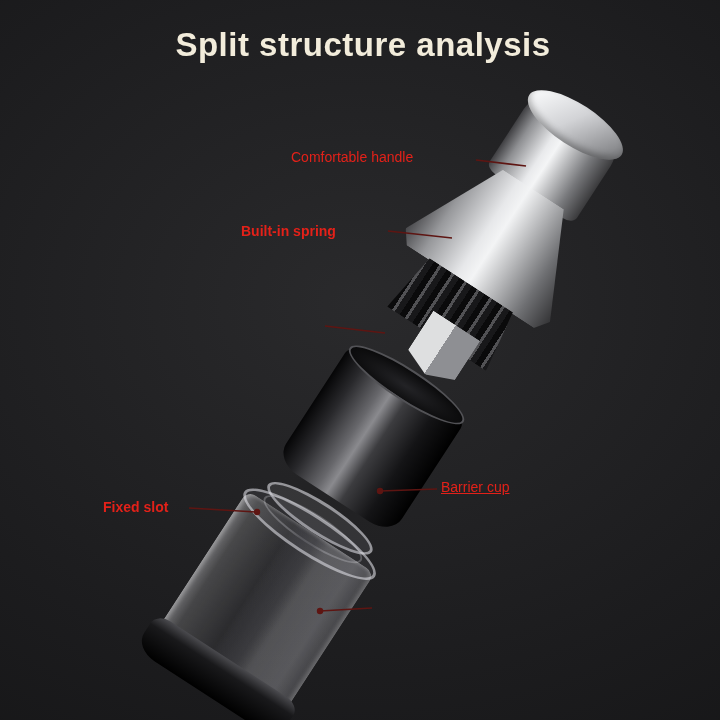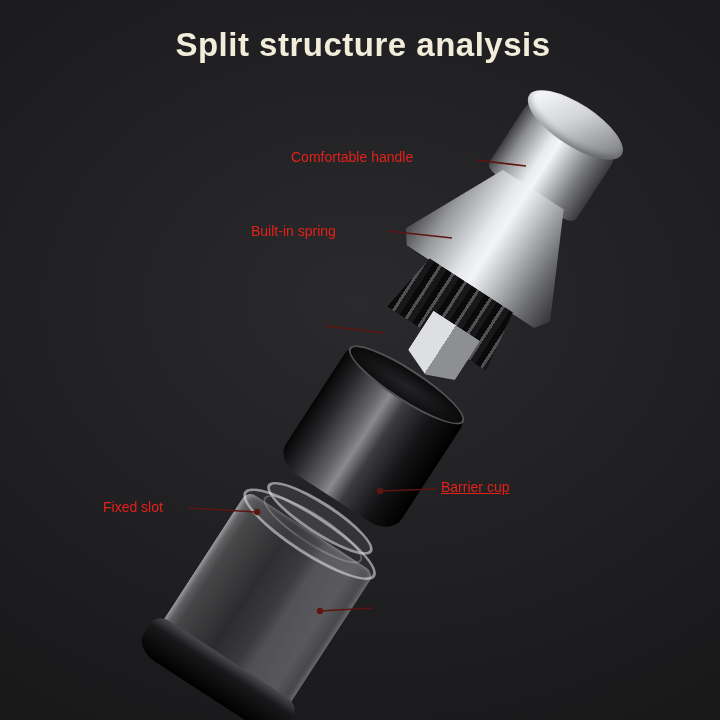--- a/index.html
+++ b/index.html
@@ -83,24 +83,24 @@
   }
   
   .lines{position:absolute;left:0;top:0;pointer-events:none;}
   .lines line{stroke:var(--callout-line,#5e1512);stroke-width:1.6;}
   .lines circle{fill:var(--callout-line,#5e1512);}
   .callout{
     position:absolute;color:var(--label-red,#e32119);
     font-size:14px;line-height:20px;white-space:nowrap;
   }
   .c-handle{left:291px;top:147px;}
-  .c-spring{left:251px;top:221px;}
+  .c-spring{left:241px;top:221px;font-weight:bold;}
   .c-blade{left:172px;top:317px;}
   .c-barrier{left:441px;top:477px;text-decoration:underline;}
-  .c-slot{left:103px;top:497px;}
+  .c-slot{left:103px;top:497px;font-weight:bold;}
   .c-cup{left:376px;top:597px;}
 </style>
 </head>
 <body>
 
 <div class="scene">
 
   <h1 class="title">Split structure analysis</h1>
 
   <div class="assembly">

